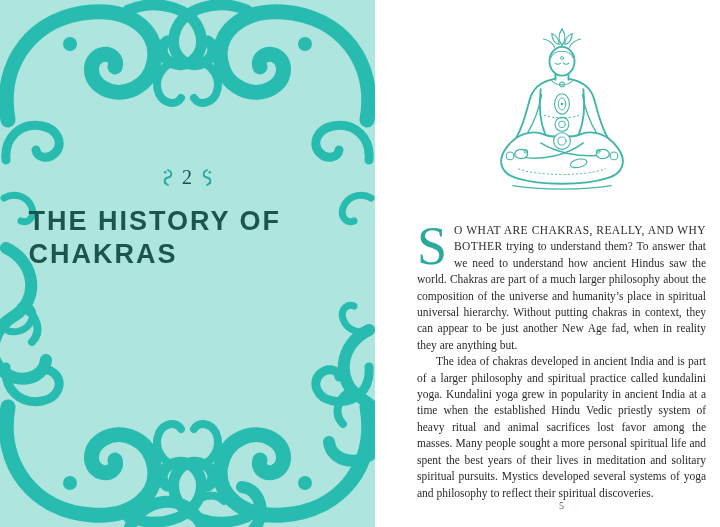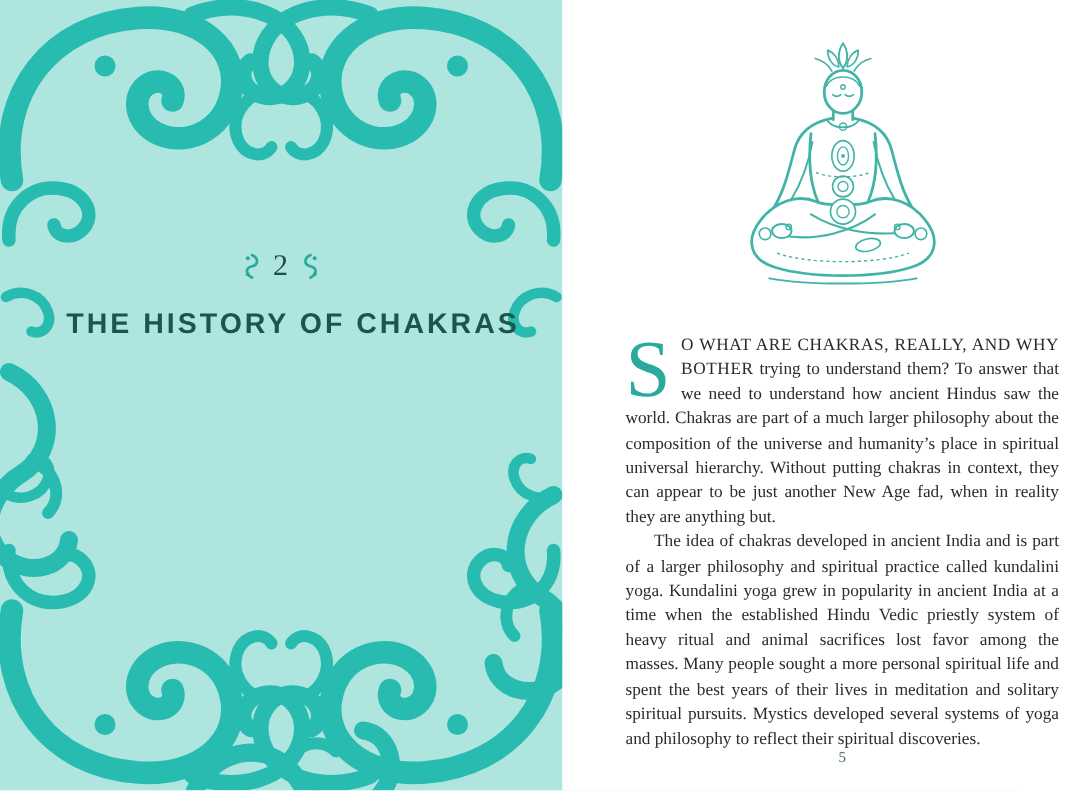--- a/index.html
+++ b/index.html
@@ -10,22 +10,22 @@
   .spread{position:relative;width:720px;height:527px;overflow:hidden;display:flex;
           font-family:"Liberation Serif",serif;background:#ffffff;}
   
   .page-left{position:relative;width:375px;height:527px;background:var(--page-bg);overflow:hidden;flex:none;}
   .frame{position:absolute;top:0;left:0;}
   .chapter-block{position:absolute;left:0;right:0;top:166px;text-align:center;z-index:2;}
   .chapter-row{display:flex;align-items:center;justify-content:center;gap:9px;height:22px;}
   .chapter-num{font-family:"Liberation Serif",serif;font-size:20px;color:var(--chapter-number);letter-spacing:1px;}
   .fleuron{display:inline-block;}
   .title{margin:17px auto 16px;max-width:318px;font-family:"Liberation Sans",sans-serif;
-         font-weight:bold;font-size:19px;line-height:1.22;letter-spacing:2px;
-         color:var(--title);text-align:right;}
+         font-weight:bold;font-size:27px;line-height:1.22;letter-spacing:2px;
+         color:var(--title);text-align:left;}
   
   .page-right{position:relative;width:345px;height:527px;background:#ffffff;flex:none;}
   .figure-wrap{position:absolute;top:26px;left:42px;width:289px;text-align:center;}
   .body-text{position:absolute;top:222px;left:42px;width:289px;text-align:justify;
              font-size:11.5px;line-height:16.4px;color:var(--body-text);}
   .body-text p{margin:0;}
   .dropcap{float:left;font-size:54px;line-height:42px;padding:3px 7px 0 0;
            color:var(--dropcap);font-family:"Liberation Serif",serif;}
   .lead{letter-spacing:0.4px;}
   .para-indent{text-indent:19px;}

